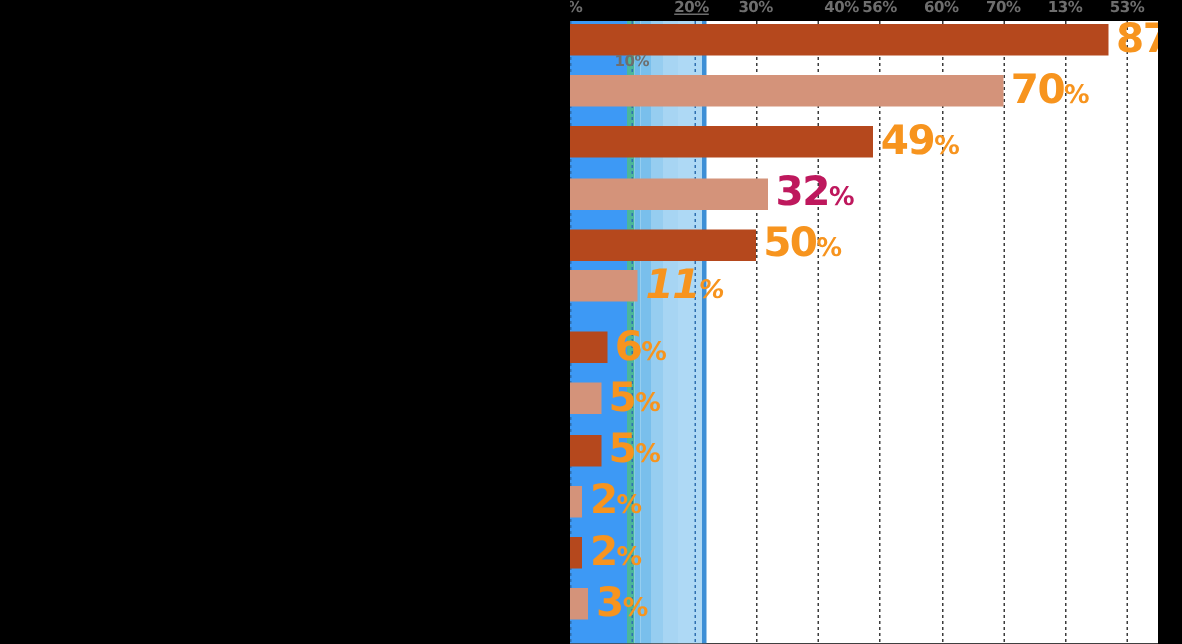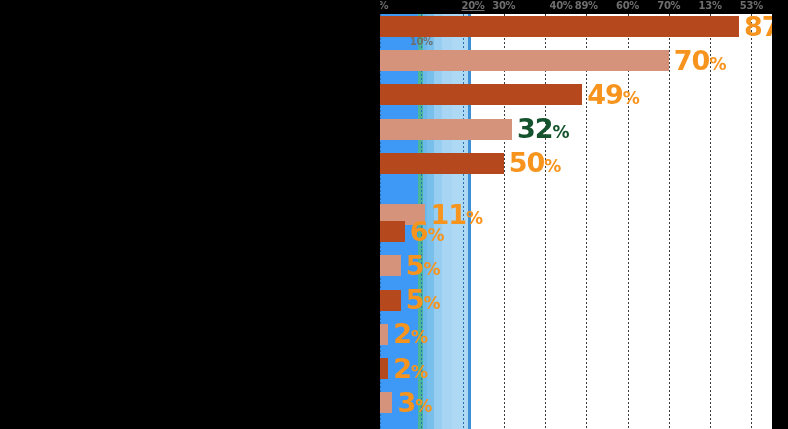--- a/index.html
+++ b/index.html
@@ -105,27 +105,27 @@
         <div class="row" style="top: 36.2px; height: 21px;">
           <div class="bar" style="width: 288.842px; background: rgb(212, 147, 122);"></div>
           <div class="vlabel" style="left: 293.842px; color: rgb(247, 148, 30);"><span class="num">70</span><span class="pct">%</span></div>
         </div>
         <div class="row" style="top: 70.4px; height: 21px; padding-left: 33px;">
           <div class="bar" style="width: 202.189px; background: rgb(181, 72, 29);"></div>
           <div class="vlabel" style="left: 207.189px; color: rgb(247, 148, 30);"><span class="num">49</span><span class="pct">%</span></div>
         </div>
         <div class="row" style="top: 104.6px; height: 21px;">
           <div class="bar" style="width: 132.042px; background: rgb(212, 147, 122);"></div>
-          <div class="vlabel" style="left: 137.042px; color: #14532d;"><span class="num">32</span><span class="pct">%</span></div>
+          <div class="vlabel" style="left: 137.042px; color: #be185d;"><span class="num">32</span><span class="pct">%</span></div>
         </div>
         <div class="row" style="top: 138.8px; height: 21px;">
           <div class="bar" style="width: 123.789px; background: rgb(181, 72, 29);"></div>
           <div class="vlabel" style="left: 128.789px; color: rgb(247, 148, 30);"><span class="num">50</span><span class="pct">%</span></div>
         </div>
-        <div class="row" style="top: 190px; height: 21px;">
+        <div class="row" style="top: 166px; height: 21px; font-style: italic;">
           <div class="bar" style="width: 45.3895px; background: rgb(212, 147, 122);"></div>
           <div class="vlabel" style="left: 50.3895px; color: rgb(247, 148, 30);"><span class="num">11</span><span class="pct">%</span></div>
         </div>
         <div class="row" style="top: 207.2px; height: 21px;">
           <div class="bar" style="width: 24.7579px; background: rgb(181, 72, 29);"></div>
           <div class="vlabel" style="left: 29.7579px; color: rgb(247, 148, 30);"><span class="num">6</span><span class="pct">%</span></div>
         </div>
         <div class="row" style="top: 241.4px; height: 21px;">
           <div class="bar" style="width: 20.6316px; background: rgb(212, 147, 122);"></div>
           <div class="vlabel" style="left: 25.6316px; color: rgb(247, 148, 30);"><span class="num">5</span><span class="pct">%</span></div>
@@ -145,24 +145,24 @@
         <div class="row" style="top: 378.2px; height: 21px;">
           <div class="bar" style="width: 12.3789px; background: rgb(212, 147, 122);"></div>
           <div class="vlabel" style="left: 17.3789px; color: rgb(247, 148, 30);"><span class="num">3</span><span class="pct">%</span></div>
         </div>
       </div>
   </div>
 
   <div id="ticks">
       <div class="tick" style="left: 380px; color: rgb(110, 110, 110);">0%</div>
       <div class="tick" style="left: 421.263px; color: rgb(110, 110, 110); margin-top: 36px;">10%</div>
-      <div class="tick" style="left: 473px; color: rgb(110, 110, 110); text-decoration: underline;">20%</div>
+      <div class="tick" style="left: 461px; color: rgb(110, 110, 110); text-decoration: underline;">20%</div>
       <div class="tick" style="left: 503.789px; color: rgb(110, 110, 110);">30%</div>
       <div class="tick" style="left: 545.053px; color: rgb(110, 110, 110); margin-left: 16px;">40%</div>
-      <div class="tick" style="left: 586.316px; color: rgb(110, 110, 110);">89%</div>
+      <div class="tick" style="left: 586.316px; color: rgb(110, 110, 110);">56%</div>
       <div class="tick" style="left: 627.579px; color: rgb(110, 110, 110);">60%</div>
       <div class="tick" style="left: 668.842px; color: rgb(110, 110, 110);">70%</div>
       <div class="tick" style="left: 710.105px; color: rgb(110, 110, 110);">13%</div>
       <div class="tick" style="left: 751.368px; color: rgb(110, 110, 110);">53%</div>
     </div>
 
   <div id="leftmask"></div>
   <div id="rightmask"></div>
 
 </div>

